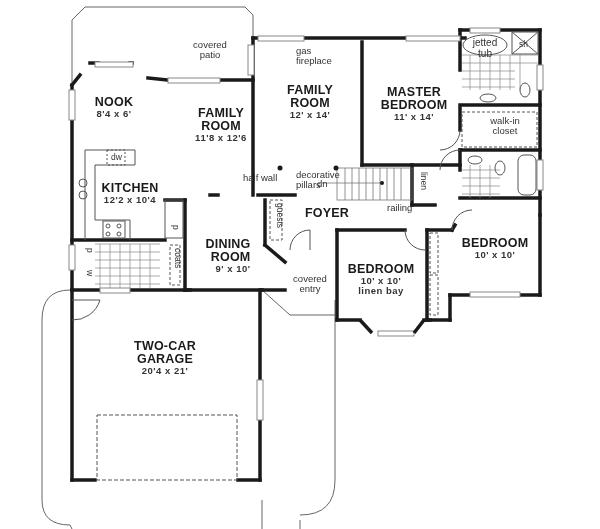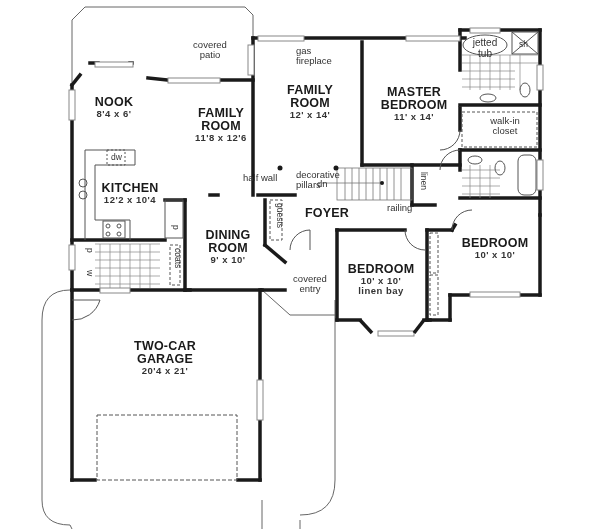--- a/index.html
+++ b/index.html
@@ -189,21 +189,21 @@
 </div>
 <div class="lbl room-name" style="left:414px;top:86px;">
   <div>MASTER</div>
   <div>BEDROOM</div>
   <div class="room-dim">11'  x  14'</div>
 </div>
 <div class="lbl room-name" style="left:130px;top:182px;">
   <div>KITCHEN</div>
   <div class="room-dim">12'2  x  10'4</div>
 </div>
-<div class="lbl room-name" style="left:228px;top:229px;">
+<div class="lbl room-name" style="left:228px;top:238px;text-align:right;">
   <div>DINING</div>
   <div>ROOM</div>
   <div class="room-dim">9'  x  10'</div>
 </div>
 <div class="lbl room-name" style="left:327px;top:207px;">
   <div>FOYER</div>
 </div>
 <div class="lbl room-name" style="left:381px;top:263px;">
   <div>BEDROOM</div>
   <div class="room-dim">10'  x  10'</div>

